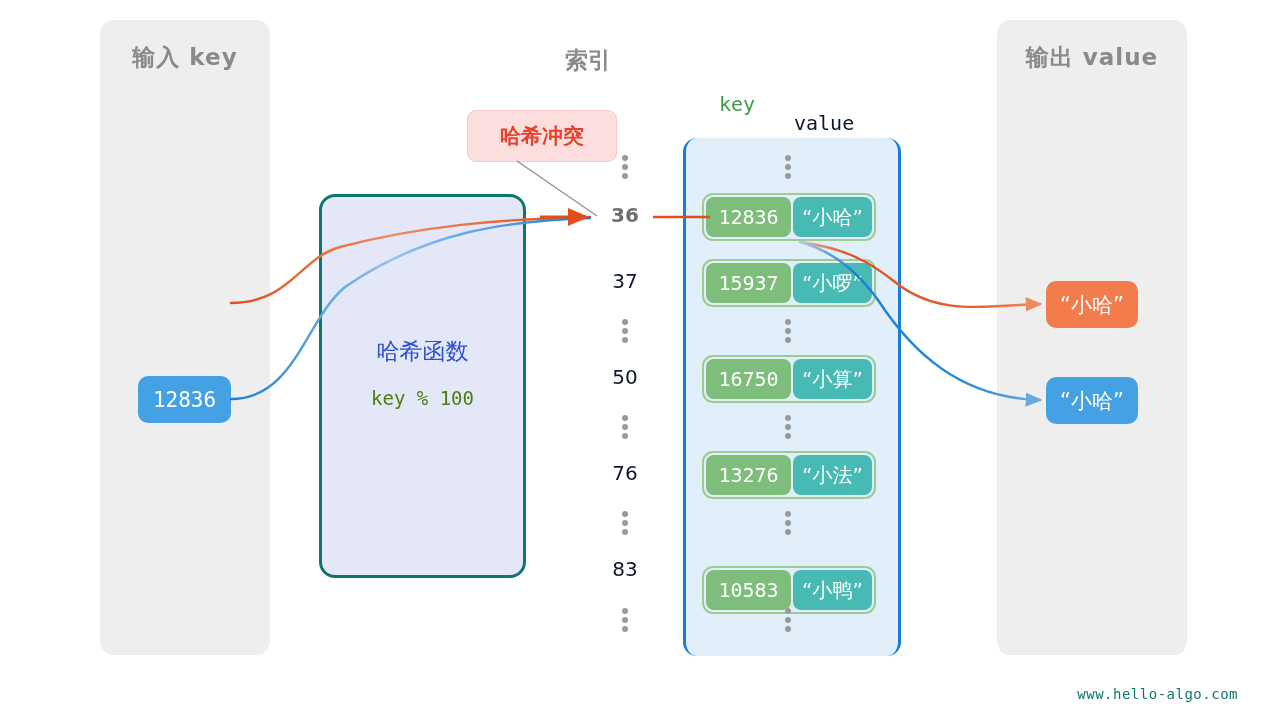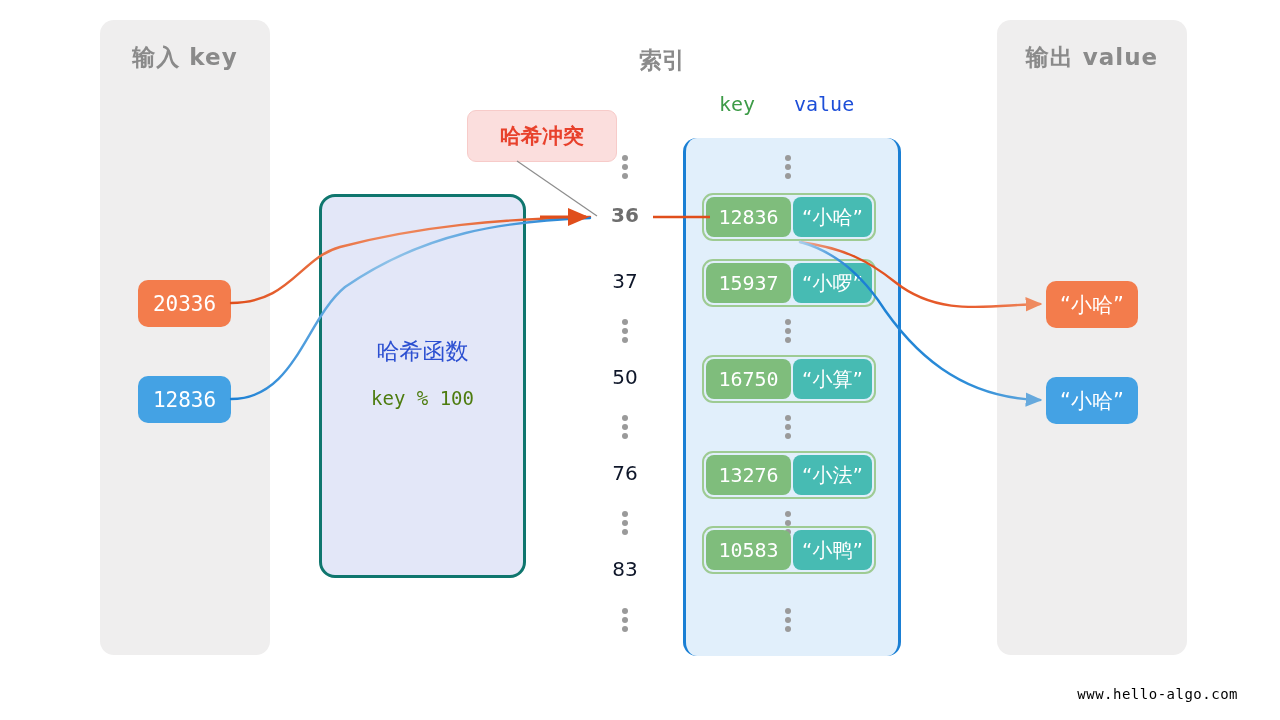--- a/index.html
+++ b/index.html
@@ -38,21 +38,21 @@
     letter-spacing: 1px;
     white-space: nowrap;
   }
 
   
   .col-title {
     position: absolute;
     font-size: 23px;
     font-weight: bold;
     color: #8a8a8a;
-    text-align: right;
+    text-align: left;
     white-space: nowrap;
   }
   #title-index { left: 565px; top: 45px; width: 120px; }
   #title-array { left: 728px; top: 45px; width: 120px; }
 
   .kv-head {
     position: absolute;
     top: 92px;
     font-family: "DejaVu Sans Mono", "Liberation Mono", monospace;
     font-size: 20px;
@@ -208,47 +208,46 @@
     pointer-events: none;
   }
 
   
   #watermark {
     position: absolute;
     right: 42px;
     bottom: 18px;
     font-family: "DejaVu Sans Mono", "Liberation Mono", monospace;
     font-size: 14px;
-    color: #000000;
+    color: #0f766e;
     letter-spacing: 0.5px;
     white-space: nowrap;
   }
 </style>
 </head>
 <body>
 
 <div id="stage">
 
   <div class="panel" id="panel-input">
     <div class="panel-title">输入 key</div>
   </div>
 
-  <div class="pill orange mono" id="in-key-0" style="background: rgb(243, 124, 76);">20336</div>
   <div class="pill blue mono" id="in-key-1" style="background: rgb(68, 162, 228);">12836</div>
 
   <div id="hash-box" style="background: rgb(227, 231, 248);">
     <div id="hash-title" style="color: rgb(43, 79, 209);">哈希函数</div>
     <div id="hash-expr" style="color: #4d7c0f;">key % 100</div>
   </div>
 
   <div id="collision-badge" style="background: rgb(251, 222, 221); color: rgb(232, 65, 44);">哈希冲突</div>
 
   <div class="col-title" id="title-index">索引</div>
   <div class="kv-head" id="head-key" style="color: rgb(61, 155, 71);">key</div>
-  <div class="kv-head" id="head-value" style="color: #1d4ed8;">value</div>
+  <div class="kv-head" id="head-value" style="color: #0f172a; margin-top: 19px;">value</div>
 
   <div id="array-box" style="background: rgb(225, 239, 251); border-left-color: rgb(26, 127, 212); border-right-color: rgb(26, 127, 212);"></div>
 
   <div id="rows-layer">
       <div class="vdots" style="left: 622px; top: 155px;">
         <i></i>
         <i></i>
         <i></i>
       </div>
       <div class="vdots" style="left: 785px; top: 155px;">
@@ -300,21 +299,21 @@
         <i></i>
         <i></i>
         <i></i>
       </div>
       <div class="vdots" style="left: 785px; top: 511px;">
         <i></i>
         <i></i>
         <i></i>
       </div>
       <div class="idx" style="top: 557px;">83</div>
-      <div class="pair" style="top: 526px;">
+      <div class="pair" style="top: 566px;">
         <div class="cell-key">10583</div>
         <div class="cell-val">“小鸭”</div>
       </div>
       <div class="vdots" style="left: 622px; top: 608px;">
         <i></i>
         <i></i>
         <i></i>
       </div>
       <div class="vdots" style="left: 785px; top: 608px;">
         <i></i>

